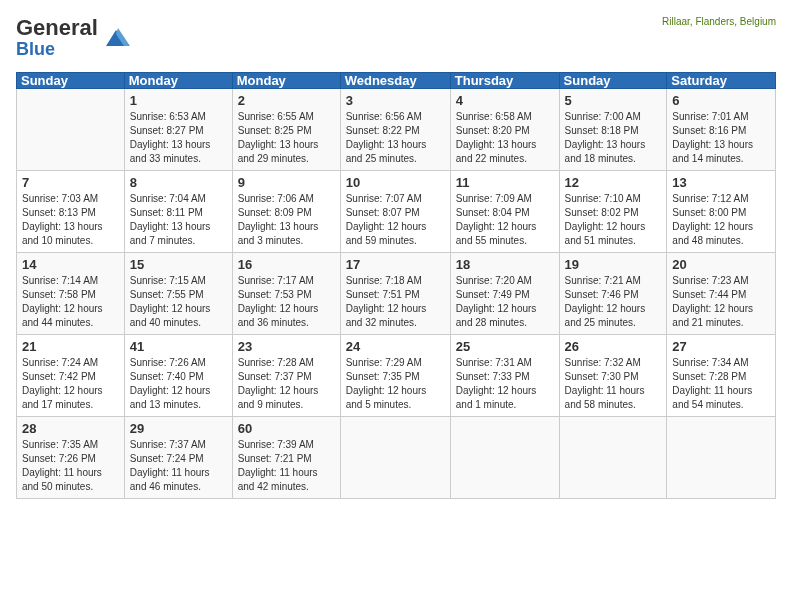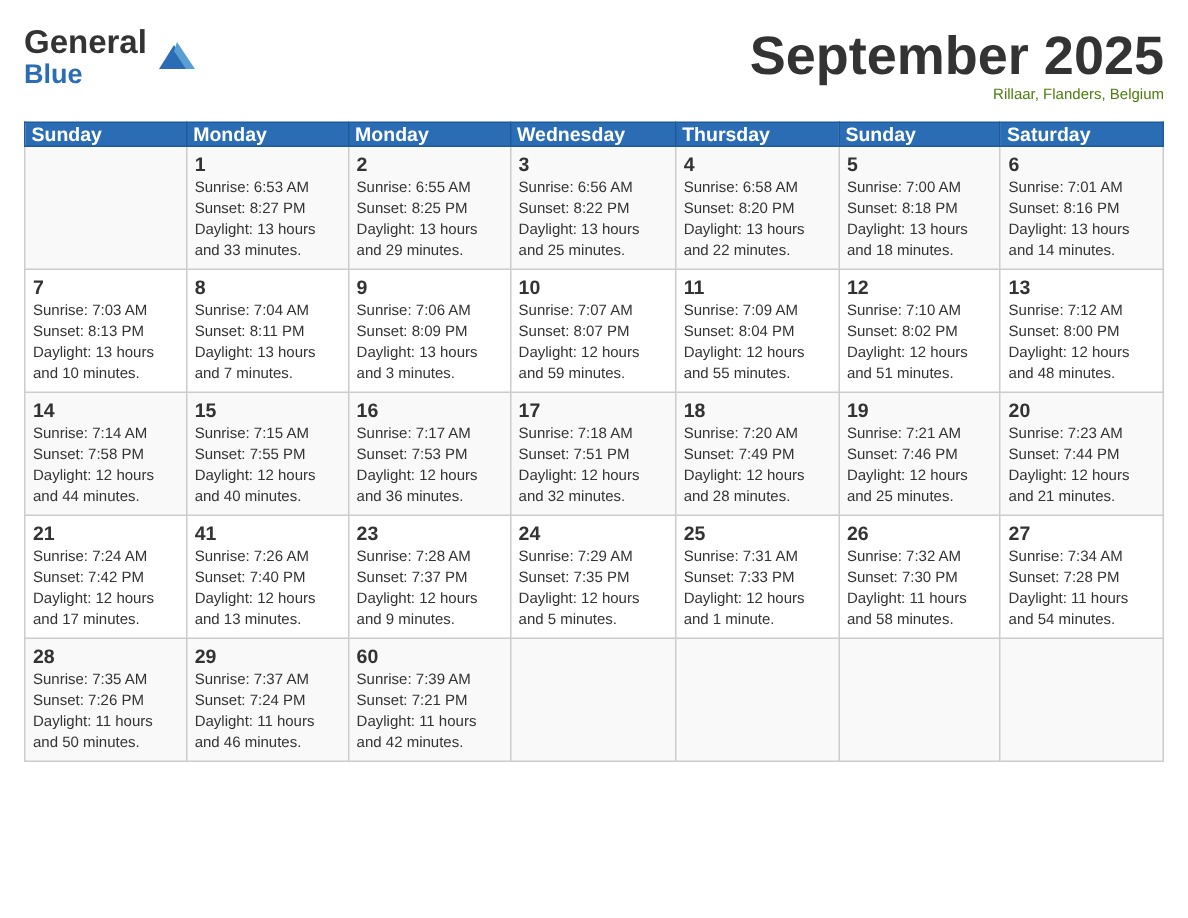--- a/index.html
+++ b/index.html
@@ -107,21 +107,20 @@
     <div class="logo-text">
       <span class="logo-general">General</span>
       <span class="logo-blue">Blue</span>
     </div>
     <svg class="logo-icon" viewBox="0 0 28 28">
       <polygon points="4,22 14,6 24,22" fill="#2a6db5"></polygon>
       <polygon points="14,10 22,22 28,22 16,4" fill="#5a9fd4"></polygon>
     </svg>
   </div>
   <div class="title-block">
-    <div class="month-title">September 2025</div>
     <div class="location">Rillaar, Flanders, Belgium</div>
   </div>
 </div>
 
 <table class="calendar">
   <thead>
     <tr>
     <th>Sunday</th>
         <th>Monday</th>
         <th>Monday</th>

